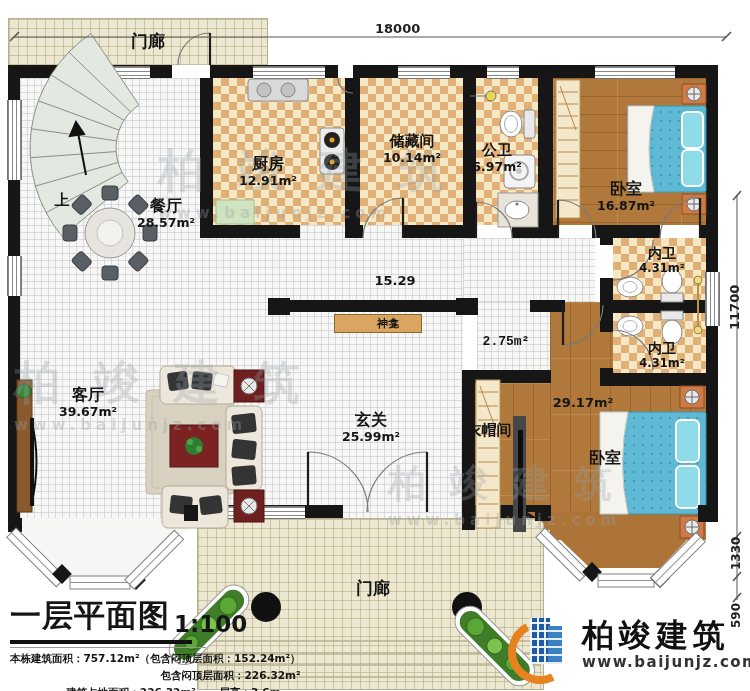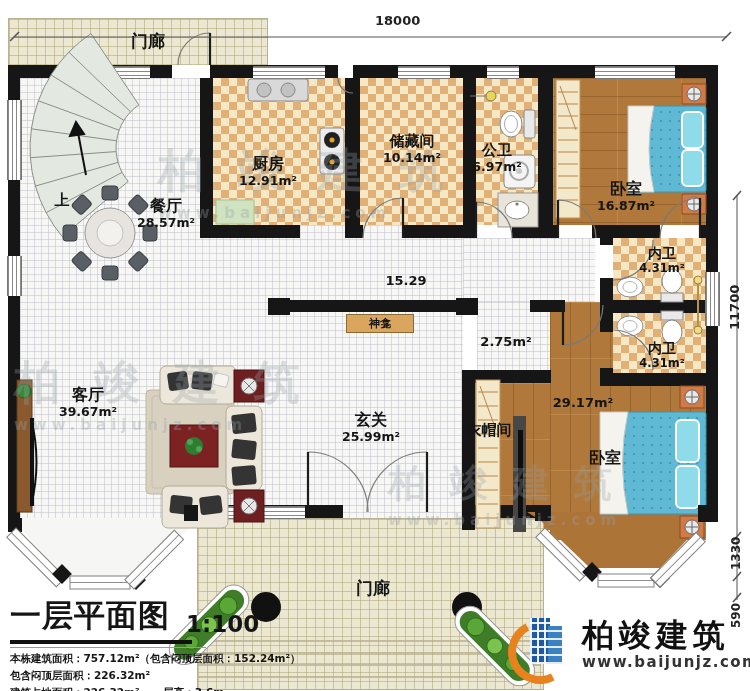--- a/index.html
+++ b/index.html
@@ -36,26 +36,26 @@
   .rarea{font-size:12.5px;}
   .num{font-size:13px;}
   .dim{position:absolute;font-weight:bold;font-size:13px;color:#222;z-index:45;white-space:nowrap;}
   .dim.rot{transform:rotate(-90deg);transform-origin:left top;}
   .wm{position:absolute;z-index:30;color:#97a1a8;font-weight:bold;pointer-events:none;white-space:nowrap;}
   .wm .big{font-size:46px;letter-spacing:34px;opacity:.30;}
   .wm .url{font-size:15px;letter-spacing:5px;opacity:.34;margin-top:2px;}
   .shrine{position:absolute;background:#d9a55f;border:1px solid #8a6a30;z-index:38;
     font-size:11px;font-weight:bold;text-align:center;}
   #titleblock{position:absolute;left:10px;top:595px;z-index:60;}
-  #titlerow{display:flex;align-items:flex-end;gap:16px;}
+  #titlerow{display:flex;align-items:flex-end;gap:4px;}
   #tb-title{font-size:31px;font-weight:bold;letter-spacing:1px;}
   #tb-scale{font-size:23px;font-weight:bold;}
   #tb-rule{width:182px;height:4px;background:#111;margin-top:3px;}
   #tb-rule2{width:196px;height:1px;background:#999;margin-top:3px;margin-bottom:4px;}
-  .tb-line{font-size:10.5px;font-weight:bold;margin-top:3px;}
+  .tb-line{font-size:10.5px;font-weight:bold;margin-top:3px;text-align:right;}
   .tb-inline{display:inline-block;margin-right:20px;}
   #logo{position:absolute;left:506px;top:612px;z-index:60;display:flex;align-items:center;gap:10px;}
   #logo-icon{position:relative;width:66px;height:66px;}
   #swoosh{position:absolute;left:2px;top:8px;width:48px;height:48px;border-radius:50%;
     border:8px solid transparent;border-left-color:#e8821e;border-bottom-color:#e8821e;
     transform:rotate(18deg);}
   #bldg1{position:absolute;left:24px;top:6px;width:20px;height:46px;background:#1e5aa4;
     background-image:repeating-linear-gradient(0deg,rgba(255,255,255,.9) 0 2px,transparent 2px 8px),
                      repeating-linear-gradient(90deg,rgba(255,255,255,.9) 0 2px,transparent 2px 7px);}
   #bldg2{position:absolute;left:42px;top:14px;width:14px;height:38px;background:#3b82c4;
@@ -461,21 +461,21 @@
   </div>
   <div class="wm" style="left:14px;top:352px;">
     <div class="big">柏竣建筑</div>
     <div class="url">www.baijunjz.com</div>
   </div>
   <div class="wm" style="left:388px;top:458px;">
     <div class="big" style="font-size:38px;letter-spacing:24px;">柏竣建筑</div>
     <div class="url">www.baijunjz.com</div>
   </div>
 
-  <div class="shrine" style="left:346px;top:314px;width:66px;height:17px;line-height:17px;">神龛</div>
+  <div class="shrine" style="left:334px;top:314px;width:66px;height:17px;line-height:17px;padding-left:20px;">神龛</div>
 
   <div class="lbl" style="left:148px;top:41px;">
     <div class="rname f17">门廊</div>
   </div>
   <div class="lbl" style="left:166px;top:213px;">
     <div class="rname">餐厅</div>
     <div class="rarea">28.57m²</div>
   </div>
   <div class="lbl" style="left:268px;top:171px;">
     <div class="rname">厨房</div>
@@ -512,27 +512,27 @@
   <div class="lbl" style="left:489px;top:430px;">
     <div class="rname f15">衣帽间</div>
   </div>
   <div class="lbl" style="left:605px;top:458px;">
     <div class="rname">卧室</div>
   </div>
   <div class="lbl num" style="left:583px;top:403px;">29.17m²</div>
   <div class="lbl" style="left:373px;top:588px;">
     <div class="rname f17">门廊</div>
   </div>
-  <div class="lbl num" style="left:406px;top:281px;">15.29</div>
-  <div class="lbl num" style="left:506px;top:342px;">2.75m²</div>
+  <div class="lbl num" style="left:395px;top:281px;">15.29</div>
+  <div class="lbl num" style="left:506px;top:342px;font-family:Liberation Mono, monospace;">2.75m²</div>
   <div class="lbl" style="left:62px;top:200px;">
     <div class="rname f15">上</div>
   </div>
 
-  <div class="dim" style="left:375px;top:13px;">18000</div>
+  <div class="dim" style="left:375px;top:21px;">18000</div>
   <div class="dim rot" style="left:727px;top:330px;">11700</div>
   <div class="dim rot" style="left:729px;top:570px;font-size:12px;">1330</div>
   <div class="dim rot" style="left:729px;top:628px;font-size:12px;">590</div>
 
   <div id="titleblock">
     <div id="titlerow">
       <span id="tb-title">一层平面图</span>
       <span id="tb-scale">1:100</span>
     </div>
     <div id="tb-rule"></div>

